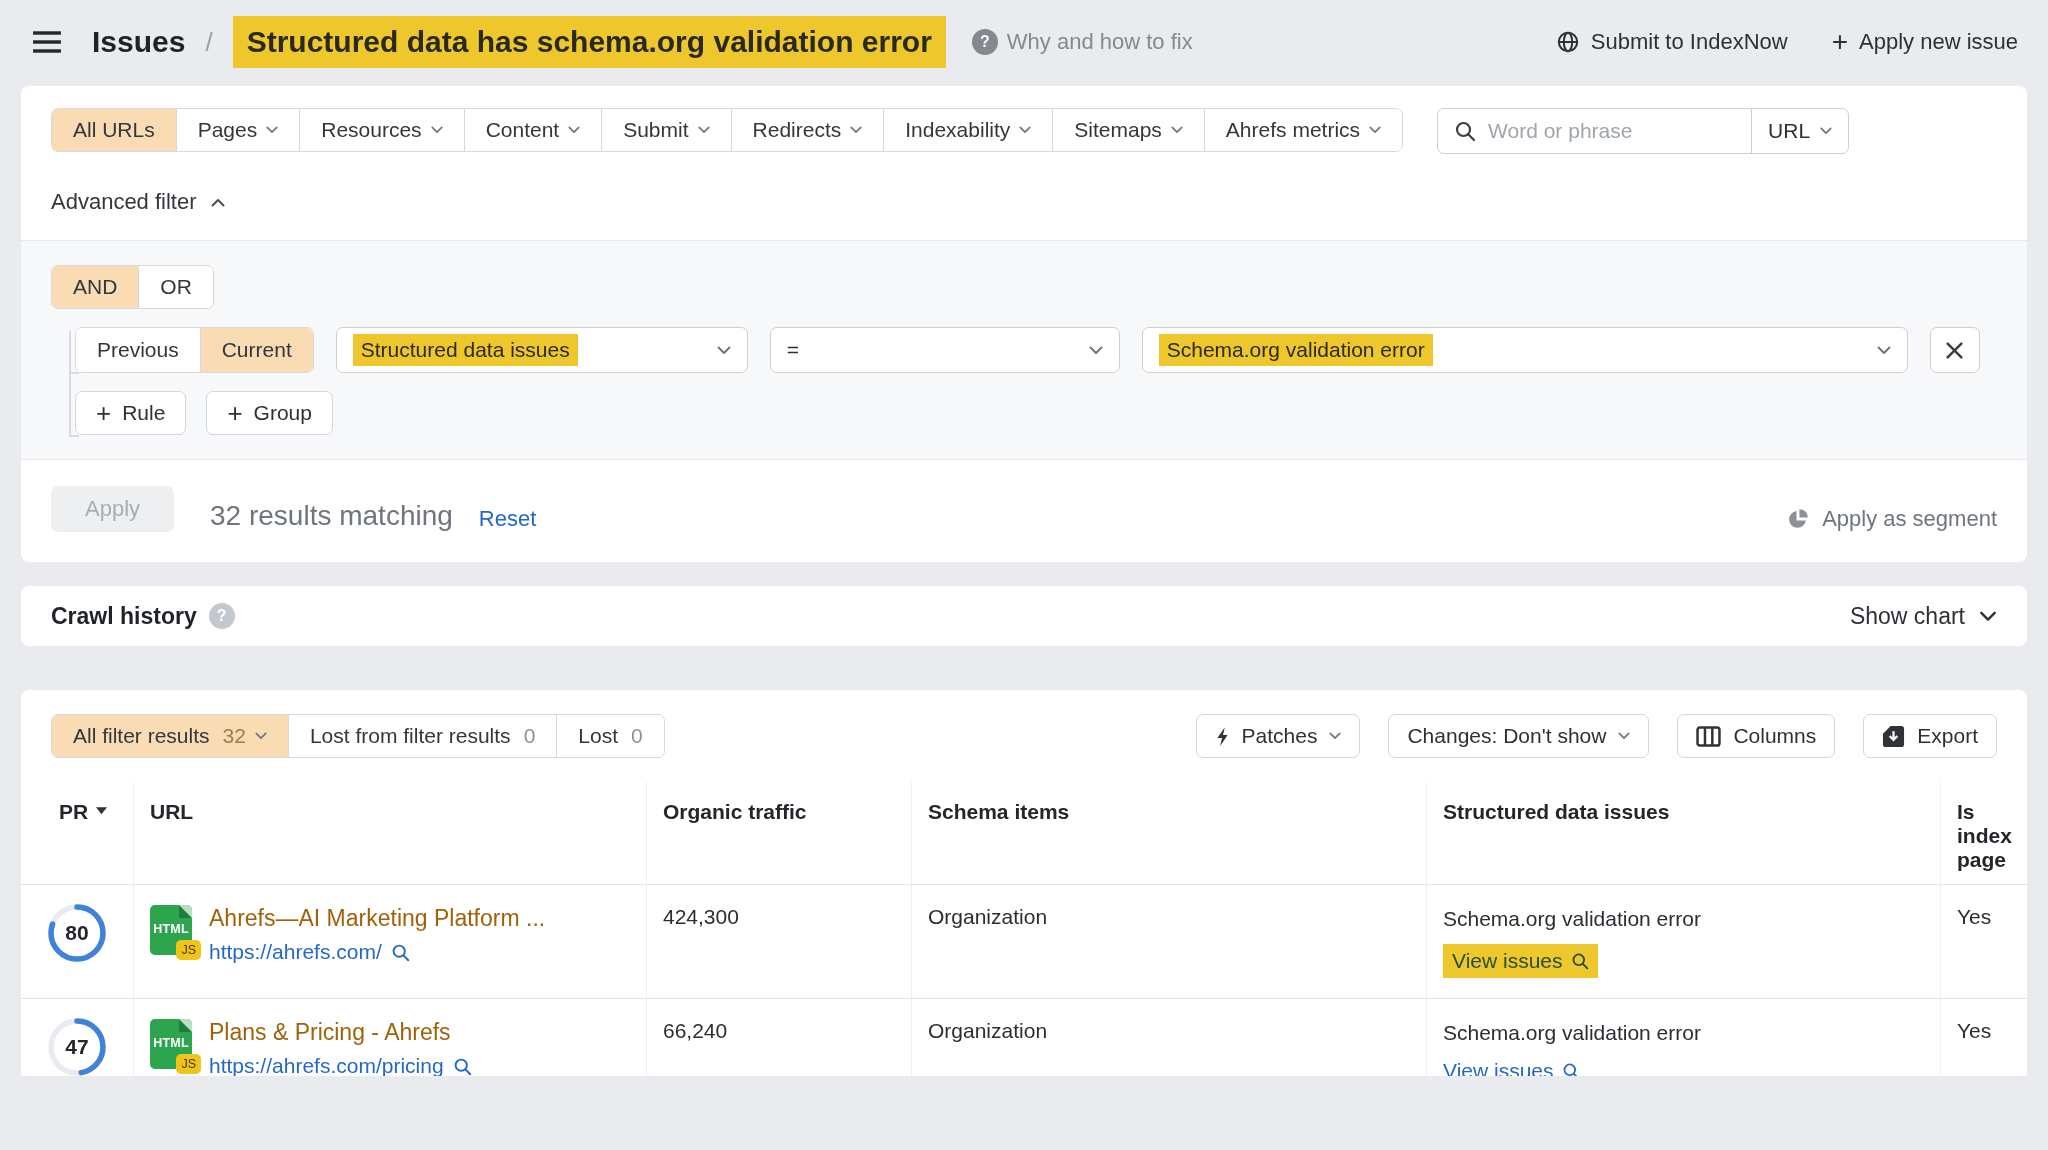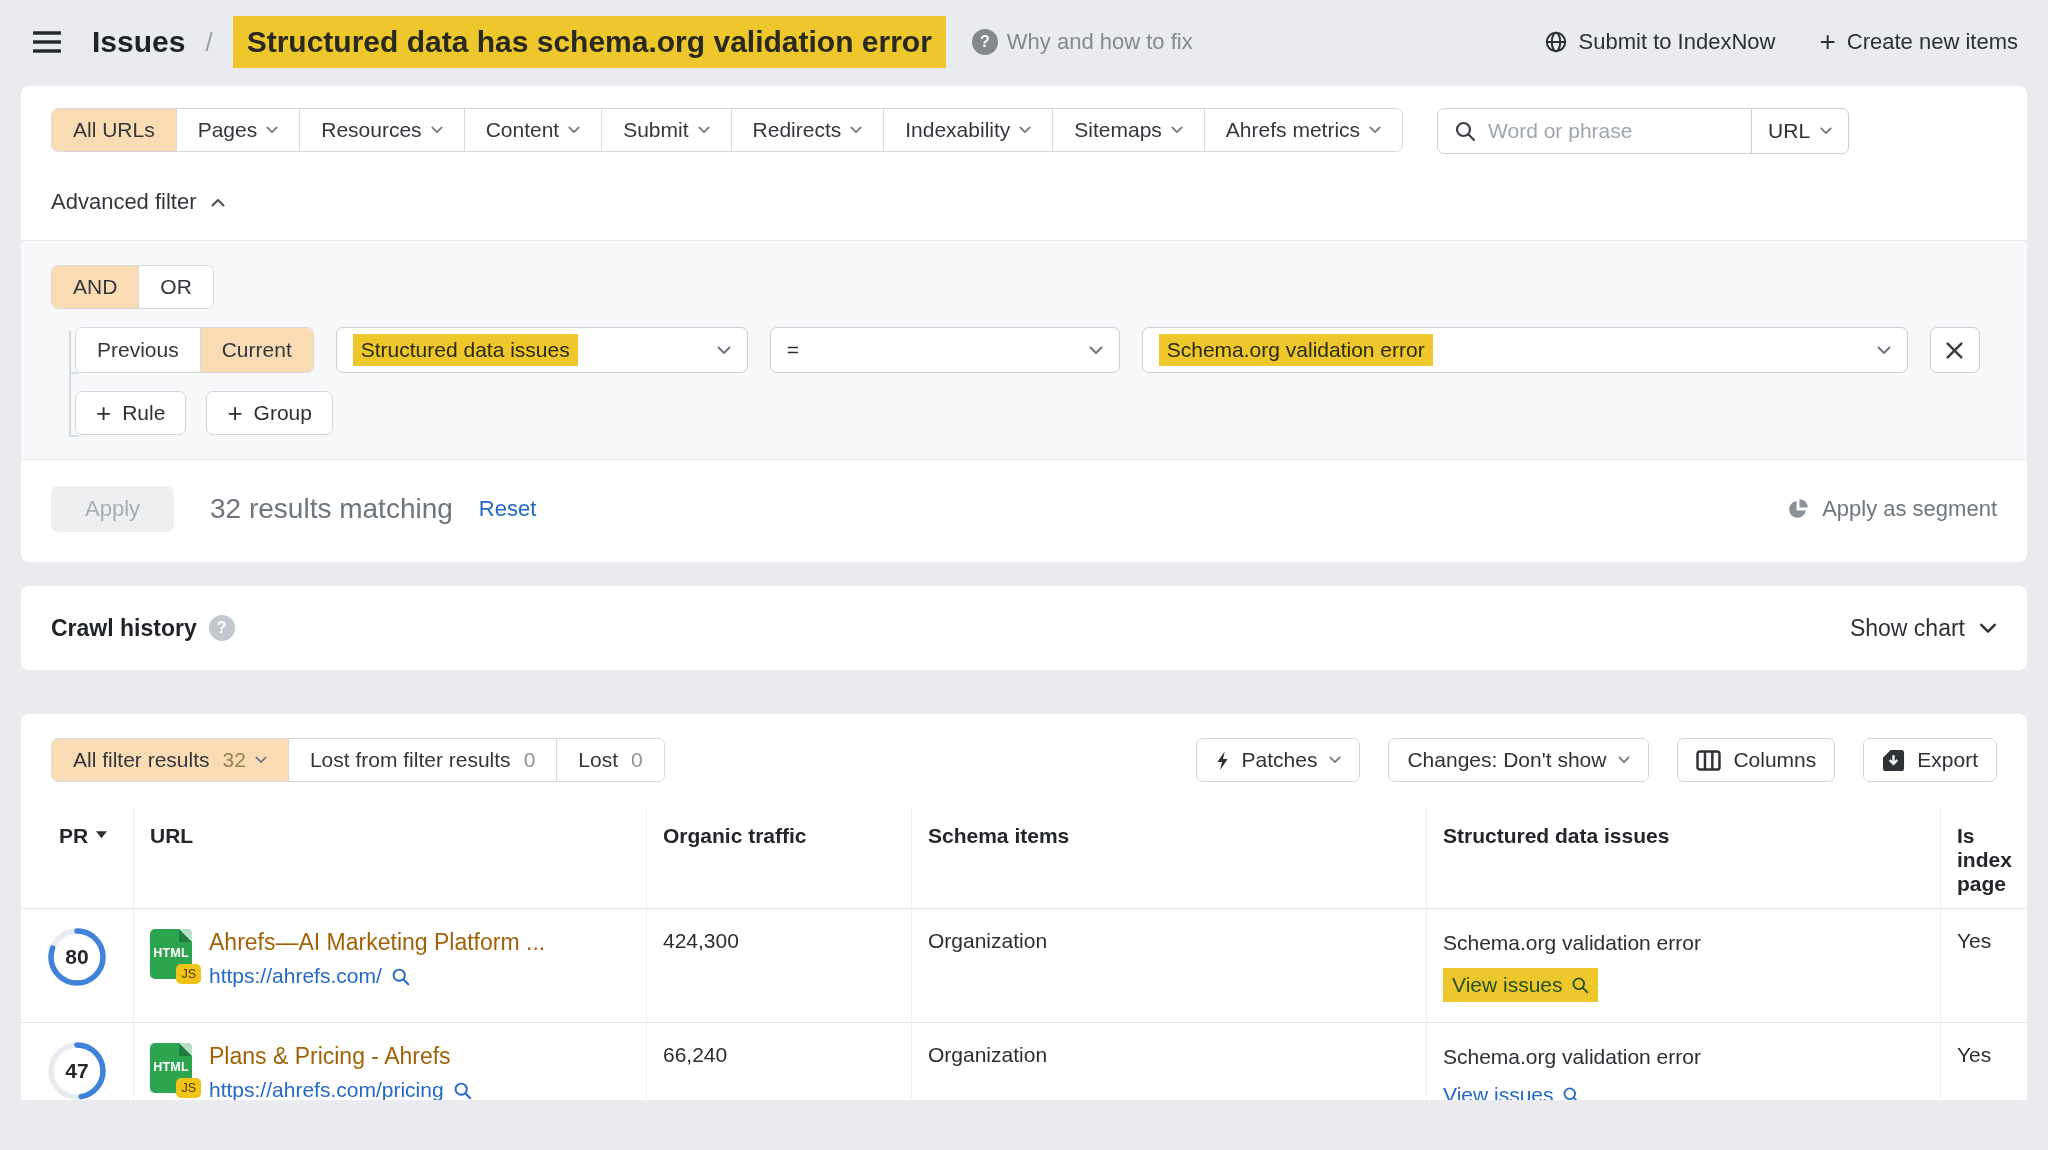--- a/index.html
+++ b/index.html
@@ -62,29 +62,29 @@
   .xbtn { width:50px; height:46px; display:flex; align-items:center; justify-content:center; border:1px solid #ccd0d5; border-radius:7px; background:#fff; color:#3a3f44; cursor:pointer; }
   .add-row { display:flex; gap:20px; margin:18px 0 0 24px; }
   .addbtn { display:flex; align-items:center; gap:11px; height:44px; padding:0 20px; border:1px solid #d2d5da; border-radius:7px; background:#fff; font-size:21px; color:#2d3136; cursor:pointer; font-family:inherit; }
   .addbtn .plus-glyph { font-size:26px; }
   .conn { position:absolute; border-color:#d8dbdf; border-style:solid; border-width:0; }
   .conn-v { left:48px; top:90px; height:104px; border-left-width:2px; }
   .conn-h1 { left:48px; top:131px; width:10px; border-top-width:2px; }
   .conn-h2 { left:48px; top:194px; width:10px; border-top-width:2px; }
 
   
-  .apply-row { display:flex; align-items:center; padding:26px 30px 30px 30px; }
+  .apply-row { display:flex; align-items:flex-end; padding:26px 30px 30px 30px; }
   .apply-btn { height:46px; padding:0 34px; border:none; border-radius:7px; background:#edeff1; color:#a8adb4; font-size:22px; font-family:inherit; }
   .results-txt { margin-left:36px; color:#6f757c; font-size:28px; }
   .reset-link { margin-left:26px; color:var(--link,#2468c8); font-size:22px; text-decoration:none; cursor:pointer; }
   .seg-apply { margin-left:auto; display:flex; align-items:center; gap:13px; color:#6f757c; font-size:22px; cursor:pointer; }
   .seg-apply .ic { color:#8b9198; }
 
   
-  .crawl-card { margin-top:24px; height:84px; display:flex; align-items:center; padding:0 30px; }
+  .crawl-card { margin-top:24px; height:60px; display:flex; align-items:center; padding:0 30px; }
   .crawl-title { font-size:23px; font-weight:700; color:#1f2328; margin-right:12px; }
   .show-chart { margin-left:auto; display:flex; align-items:center; gap:14px; font-size:23px; color:#2d3136; cursor:pointer; }
   .show-chart .chev { color:#2d3136; }
 
   
   .table-card { margin-top:44px; padding-top:24px; height:386px; overflow:hidden; border-radius:8px 8px 0 0; }
   .toolbar { display:flex; align-items:center; padding:0 30px; }
   .count { color:#8d9299; margin-left:4px; }
   .seg.sel .count { color:#97824f; }
   .tb-btns { margin-left:auto; display:flex; gap:28px; }
@@ -183,21 +183,21 @@
   </div>
   <div class="tb-right">
     <span class="tb-action">
       <svg class="ic" width="24" height="24">
           <use href="#i-globe"></use>
         </svg>
       <span>Submit to IndexNow</span>
     </span>
     <span class="tb-action">
       <span class="plus-glyph">+</span>
-      <span>Create new items</span>
+      <span>Apply new issue</span>
     </span>
   </div>
 </header>
 
 <section class="card filter-card">
   <div class="tabs-row">
     <div class="seg-group">
       <button class="seg sel">
           <span>All URLs</span>
         </button>

